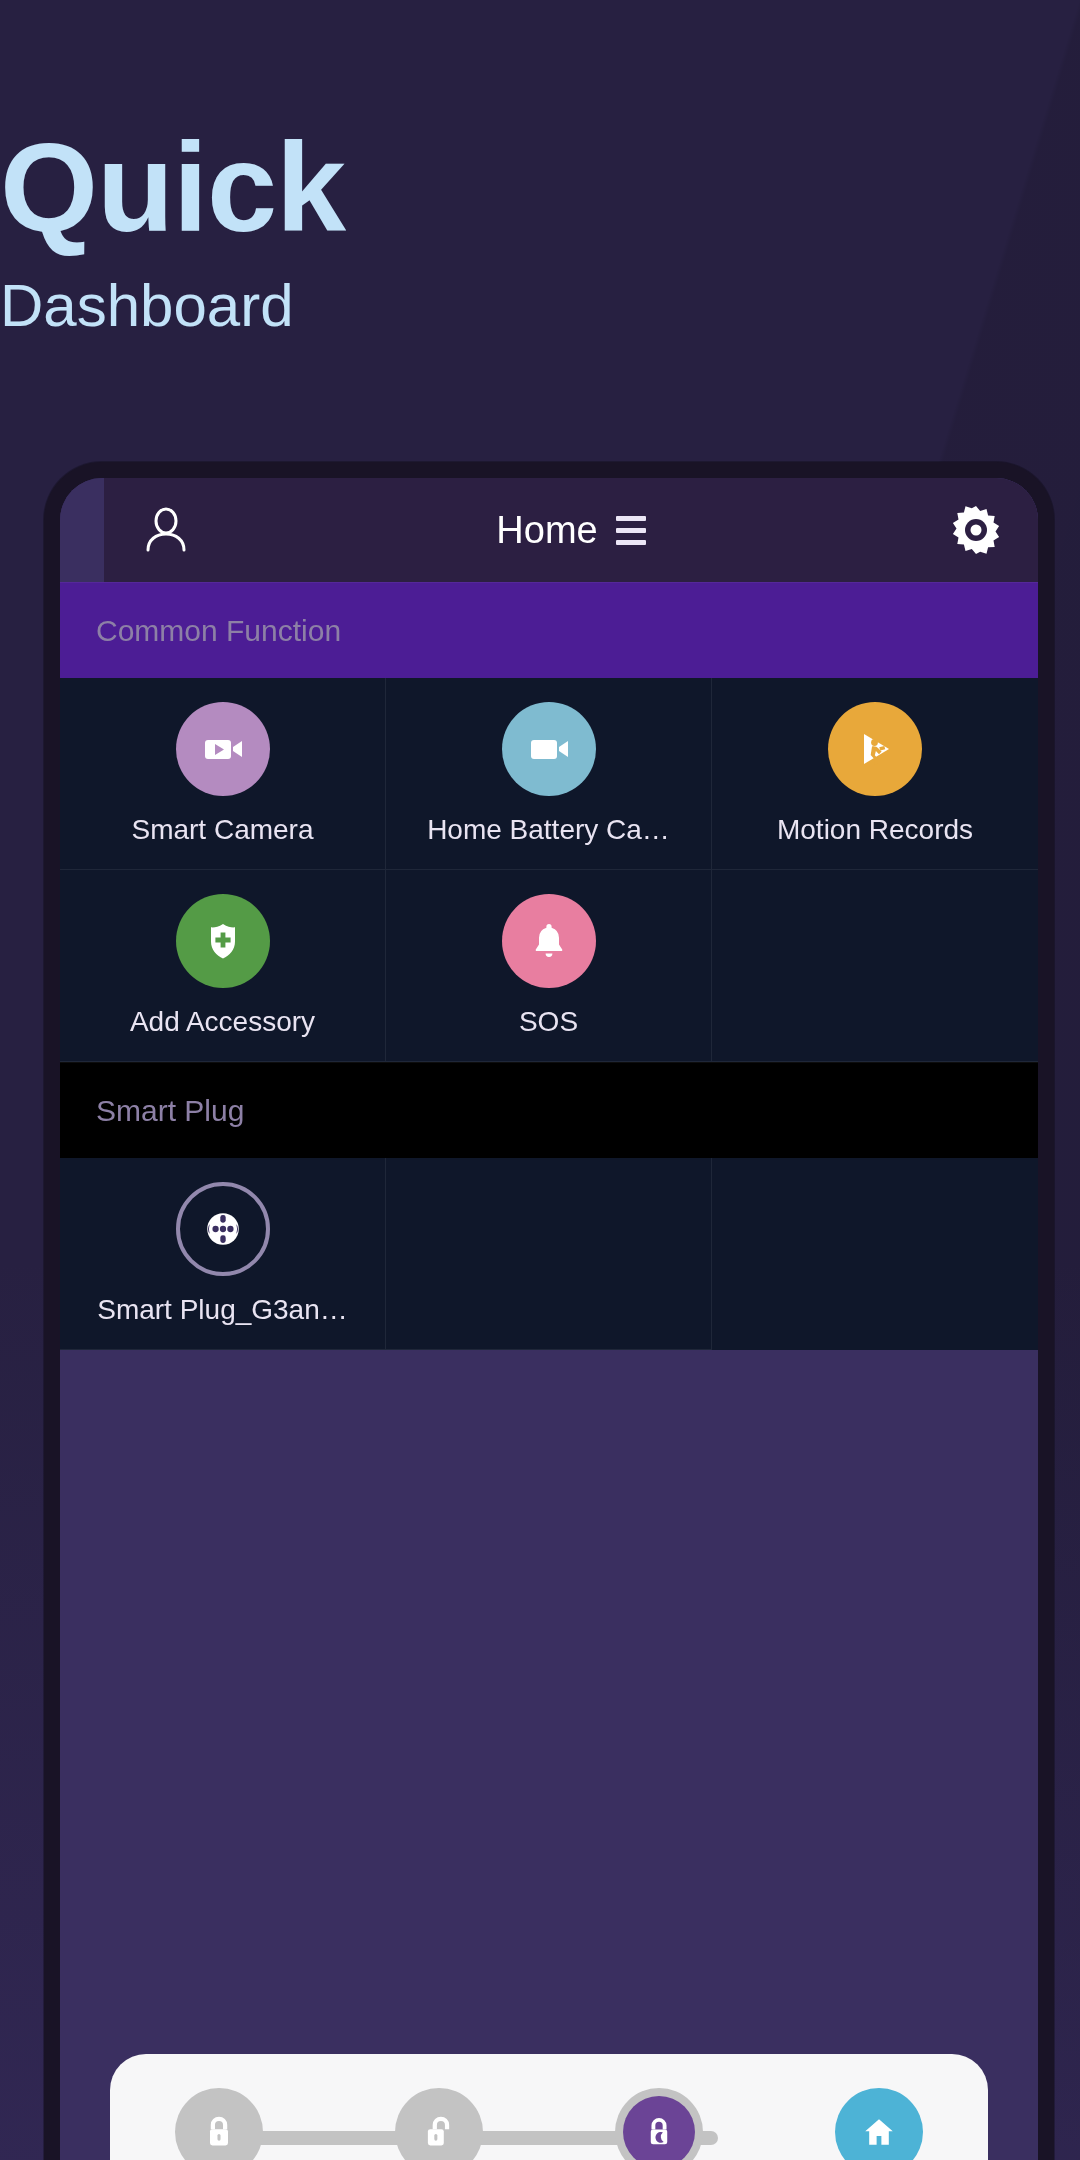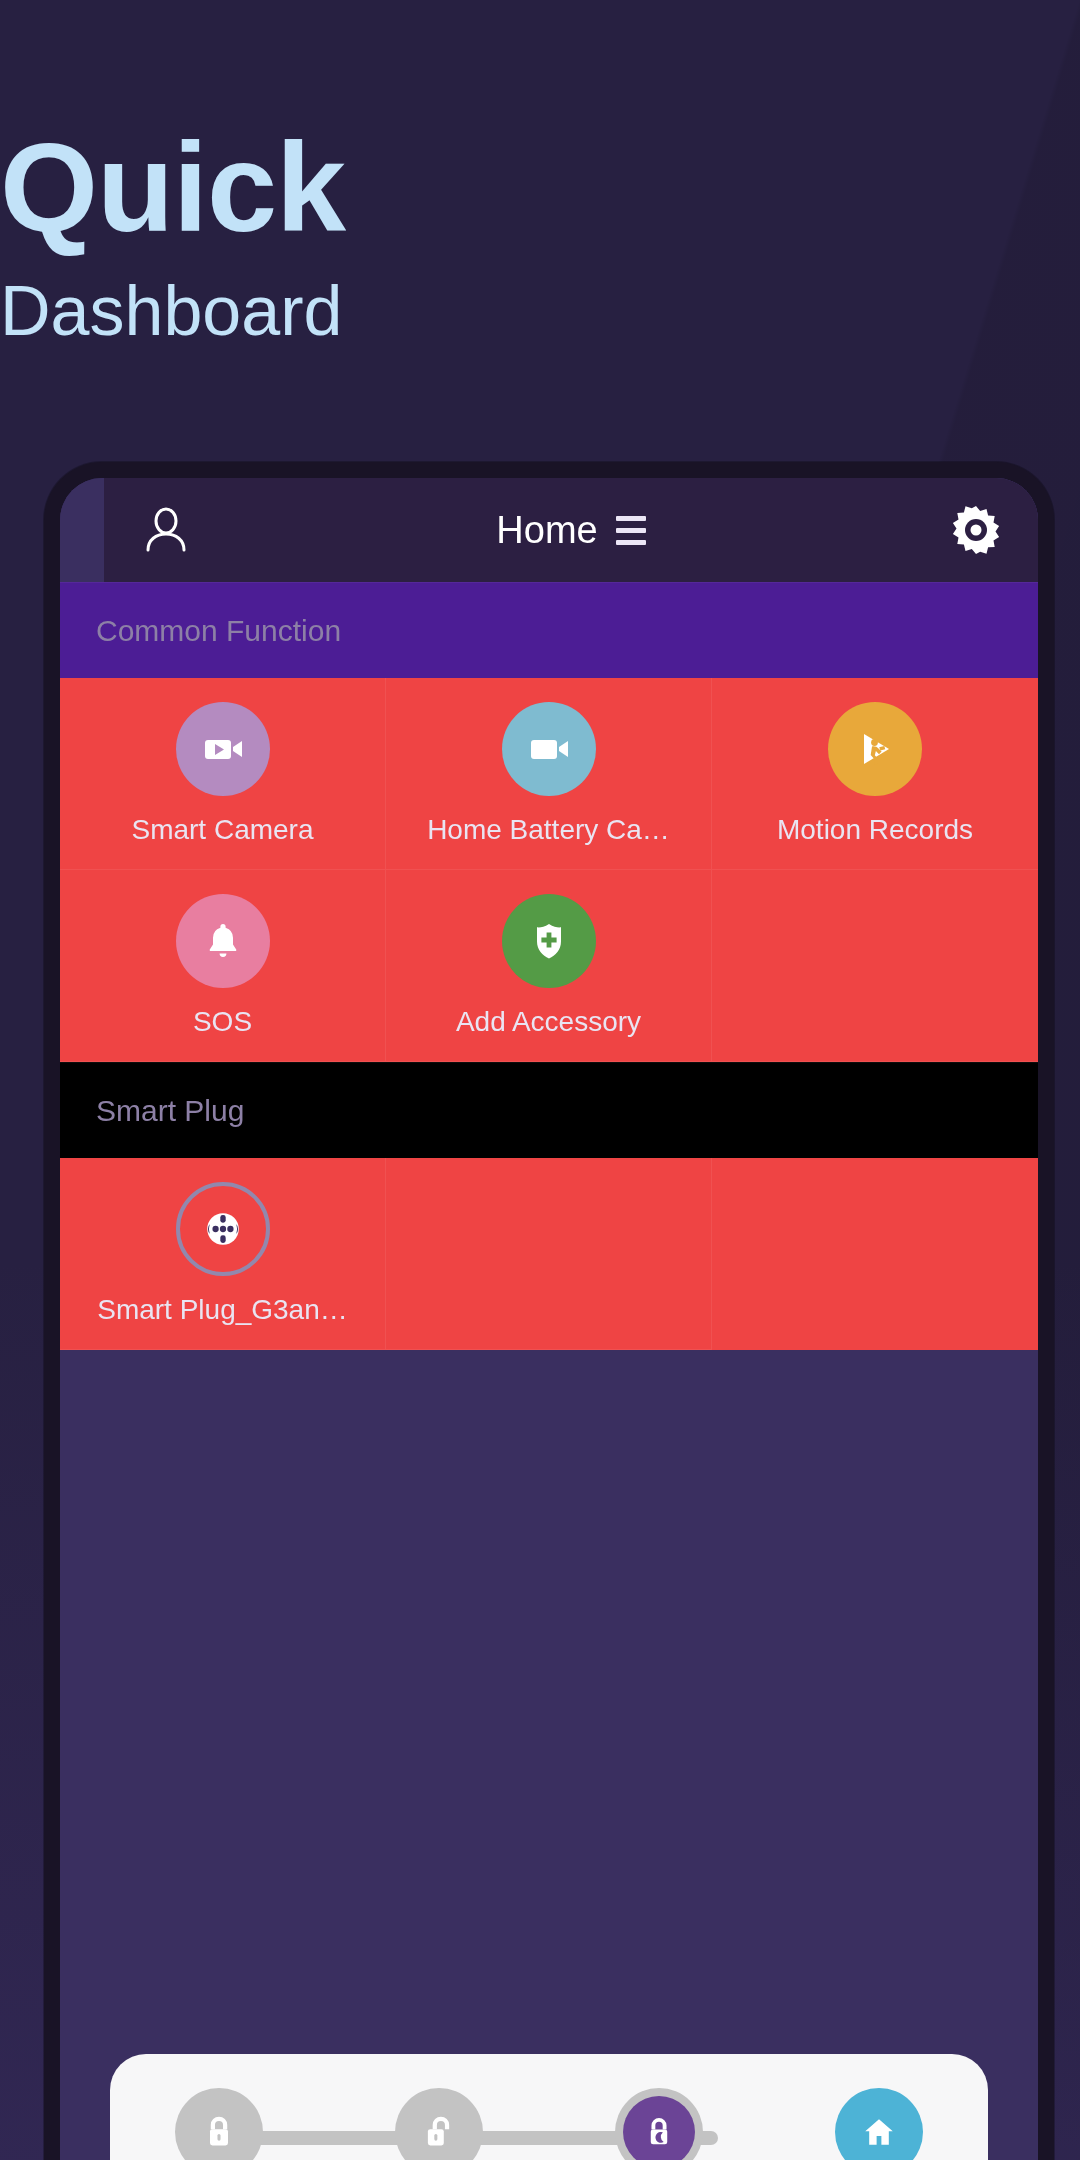--- a/index.html
+++ b/index.html
@@ -26,21 +26,21 @@
     position:absolute; top:125px; left:0; right:0;
     z-index:4;
   }
   .headline .line1{
     display:block;
     font-size:126px; line-height:1.0; font-weight:700;
     color:#c2e2f8; letter-spacing:-1px;
   }
   .headline .line2{
     display:block;
-    font-size:70px; line-height:1.15; font-weight:300;
+    font-size:60px; line-height:1.15; font-weight:300;
     color:#c2e2f8; letter-spacing:0px; margin-top:20px;
   }
 
   
   .phone{
     position:absolute;
     left:44px; top:462px;
     width:1010px; height:1760px;
     border:16px solid #191326;
     border-bottom:none;
@@ -84,21 +84,21 @@
     background:#4c1d95;
     display:flex; align-items:center;
     padding:0 36px;
     font-size:30px;
     color:#8d80a6;
     border-top:1px solid rgba(255,255,255,0.05);
   }
   .section-head.plug{ background:#000000; }
 
   
-  .grid{ display:grid; grid-template-columns:repeat(3,1fr); background:#ef4444; }
+  .grid{ display:grid; grid-template-columns:repeat(3,1fr); background:#0f172a; }
   .cell{
     height:192px;
     border-right:1px solid rgba(255,255,255,0.07);
     border-bottom:1px solid rgba(255,255,255,0.07);
     display:flex; flex-direction:column;
     align-items:center; justify-content:center;
     gap:18px;
     padding:0 8px;
   }
   .cell:nth-child(3n){ border-right:none; }
@@ -229,37 +229,37 @@
               <circle cx="23.5" cy="17.5" r="3.4"></circle>
               <path d="M21 21.5c2.5-.6 5 .3 6.2 1.7l3.4 3.4-2.6 2.6-3.1-3.1-1.1 4.2 3.6 3.9-1.1 5.4-3.4-.7 1-4.2-4.2-4.6z"></path>
               <path d="M28.2 22.2l5.2-1.2.8 3.3-4.8 1.1z"></path>
             </g>
           </svg>
         </span>
         <span class="cell-label">Motion Records</span>
       </div>
 
       <div class="cell">
+        <span class="bubble" style="background:#549b46">
+          <svg viewBox="0 0 48 48" width="48" height="48">
+            <path fill="#fff" d="M24 7c5 3.2 9 3.6 12 3.3v14.1C36 33 30.5 38 24 41.5 17.5 38 12 33 12 24.4V10.3c3 .3 7-.1 12-3.3z"></path>
+            <path fill="#549b46" d="M21.6 15.4h4.8v5.2h5.2v4.8h-5.2v5.2h-4.8v-5.2h-5.2v-4.8h5.2z"></path>
+          </svg>
+        </span>
+        <span class="cell-label">Add Accessory</span>
+      </div>
+
+      <div class="cell">
         <span class="bubble" style="background:#e87ea0">
           <svg viewBox="0 0 48 48" width="48" height="48">
             <path fill="#fff" d="M24 7a2.6 2.6 0 0 1 2.6 2.6v1.1A10.6 10.6 0 0 1 34 20.8v6.6l3.2 5.1a1 1 0 0 1-.85 1.55H11.65A1 1 0 0 1 10.8 32.5L14 27.4v-6.6a10.6 10.6 0 0 1 7.4-10.1V9.6A2.6 2.6 0 0 1 24 7z"></path>
             <path fill="#fff" d="M20.6 36.6h6.8A3.4 3.4 0 0 1 24 40a3.4 3.4 0 0 1-3.4-3.4z"></path>
           </svg>
         </span>
         <span class="cell-label">SOS</span>
-      </div>
-
-      <div class="cell">
-        <span class="bubble" style="background:#549b46">
-          <svg viewBox="0 0 48 48" width="48" height="48">
-            <path fill="#fff" d="M24 7c5 3.2 9 3.6 12 3.3v14.1C36 33 30.5 38 24 41.5 17.5 38 12 33 12 24.4V10.3c3 .3 7-.1 12-3.3z"></path>
-            <path fill="#549b46" d="M21.6 15.4h4.8v5.2h5.2v4.8h-5.2v5.2h-4.8v-5.2h-5.2v-4.8h5.2z"></path>
-          </svg>
-        </span>
-        <span class="cell-label">Add Accessory</span>
       </div>
 
       <div class="cell empty"></div>
     </div>
 
     <div class="section-head plug">
       <span>Smart Plug</span>
     </div>
 
     <div class="grid">

